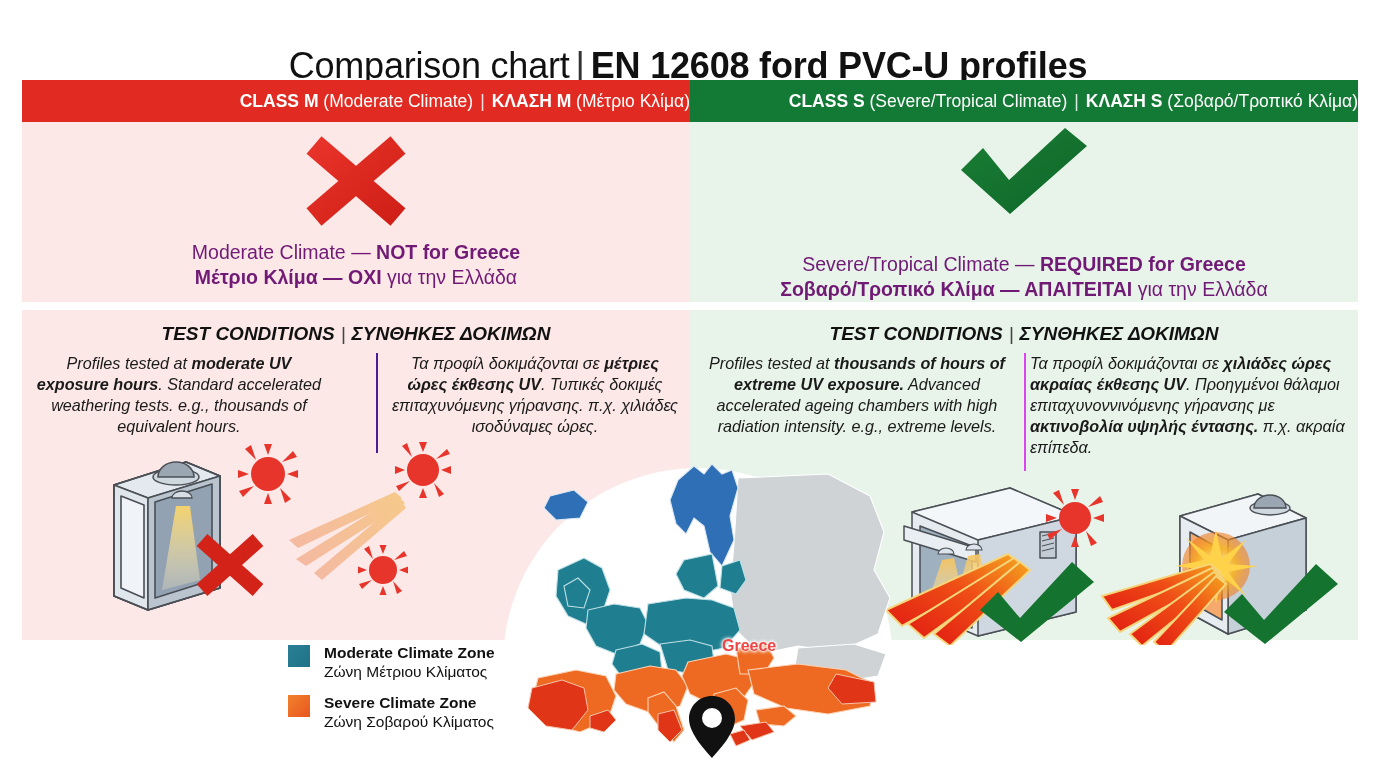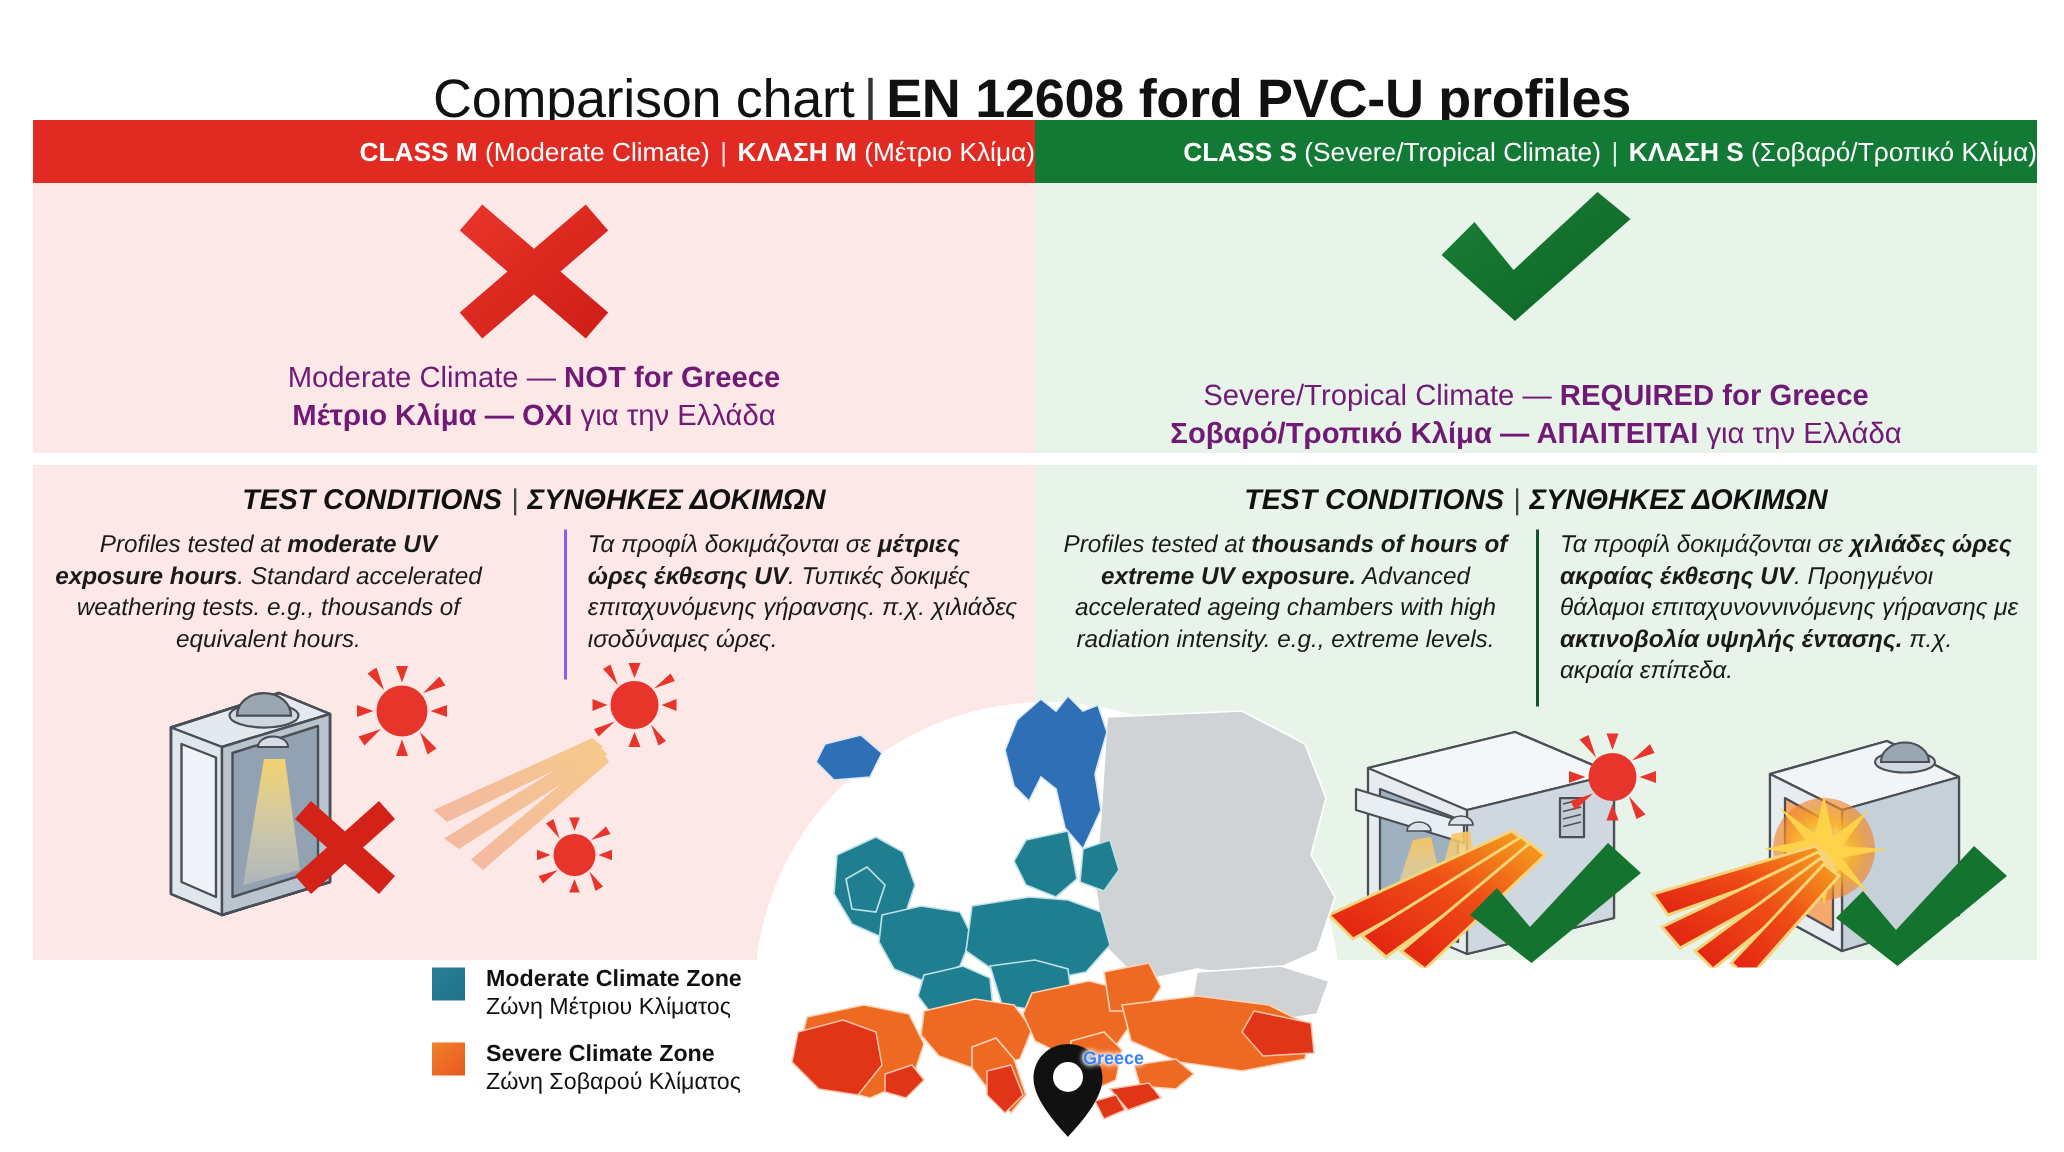--- a/index.html
+++ b/index.html
@@ -62,44 +62,44 @@
   .tc-title {
     text-align: center; padding-top: 13px;
     font-size: 19px; font-weight: 700; color: #111; white-space: nowrap;
   }
   .tc-title .sep { font-weight: 300; padding: 0 6px; color: #444; }
 
   .tc-cols { display: flex; padding: 8px 6px 0 6px; }
   .tc-cell { width: 50%; font-size: 16.2px; line-height: 21px; color: #1a1a1a; }
   .tc-cell b { font-weight: 700; }
   .tc-left-m  { text-align: center; padding: 0 12px 0 6px; }
-  .tc-right-m { text-align: left; padding: 0 6px 0 14px; border-left: 2px solid #8b5cf6; min-height: 100px; margin-left: 40px; }
+  .tc-right-m { text-align: center; padding: 0 6px 0 14px; border-left: 2px solid #4c1d95; min-height: 100px; margin-left: 40px; }
   .tc-left-s  { text-align: center; padding: 0 12px 0 6px; }
-  .tc-right-s { text-align: left; padding: 0 6px 0 14px; border-left: 2px solid #14532d; min-height: 118px; }
+  .tc-right-s { text-align: left; padding: 0 6px 0 4px; border-left: 2px solid #d946ef; min-height: 118px; }
 
   
   .illus { position: absolute; }
   .illus-left  { left: 90px;  top: 440px; }
   .illus-right { left: 880px; top: 470px; }
 
   
   .map-wrap { position: absolute; left: 498px; top: 448px; width: 400px; height: 320px; }
 
   
   .legend { position: absolute; left: 288px; top: 643px; }
   .legend-row { display: flex; align-items: flex-start; margin-bottom: 12px; }
   .legend-sw { width: 22px; height: 22px; margin-right: 14px; margin-top: 2px; flex: none; }
   .legend-sw-mod { background: linear-gradient(135deg,#2a7f96,#1f7388); }
   .legend-sw-sev { background: linear-gradient(135deg,#f2822c,#e8561f); }
   .legend-en { font-size: 15.5px; font-weight: 700; color: #111; line-height: 19px; white-space: nowrap; }
   .legend-el { font-size: 15.5px; font-weight: 400; color: #111; line-height: 19px; white-space: nowrap; }
 
   .greece-label {
-    position: absolute; left: 722px; top: 698px;
-    font-size: 12px; font-weight: 700; color: #3b82f6;
+    position: absolute; left: 722px; top: 637px;
+    font-size: 16px; font-weight: 700; color: #ef4444;
     text-shadow: 0 0 4px #fff, 0 0 4px #fff, 0 0 3px #fff, 0 0 2px #fff;
     white-space: nowrap;
   }
 </style>
 </head>
 <body>
 
 <div id="root">
 
   <div class="title">

